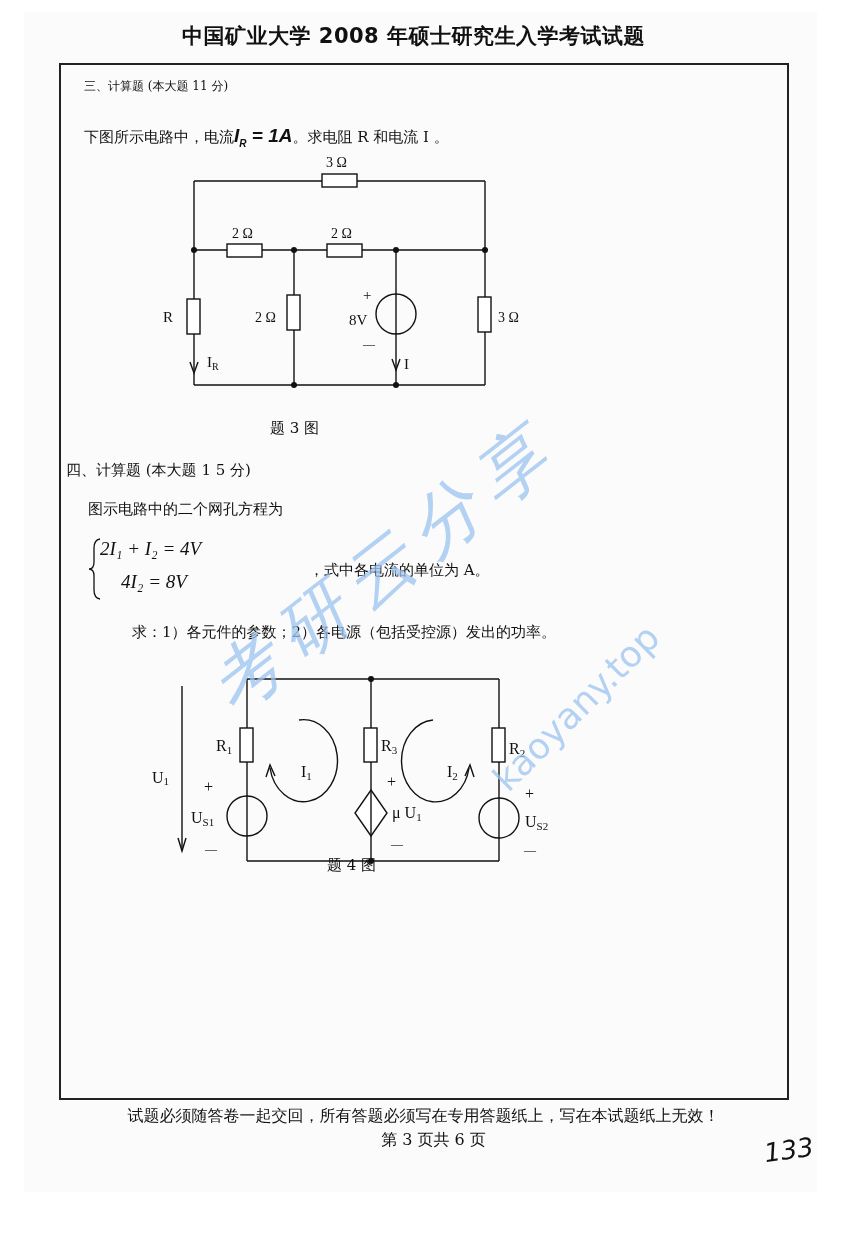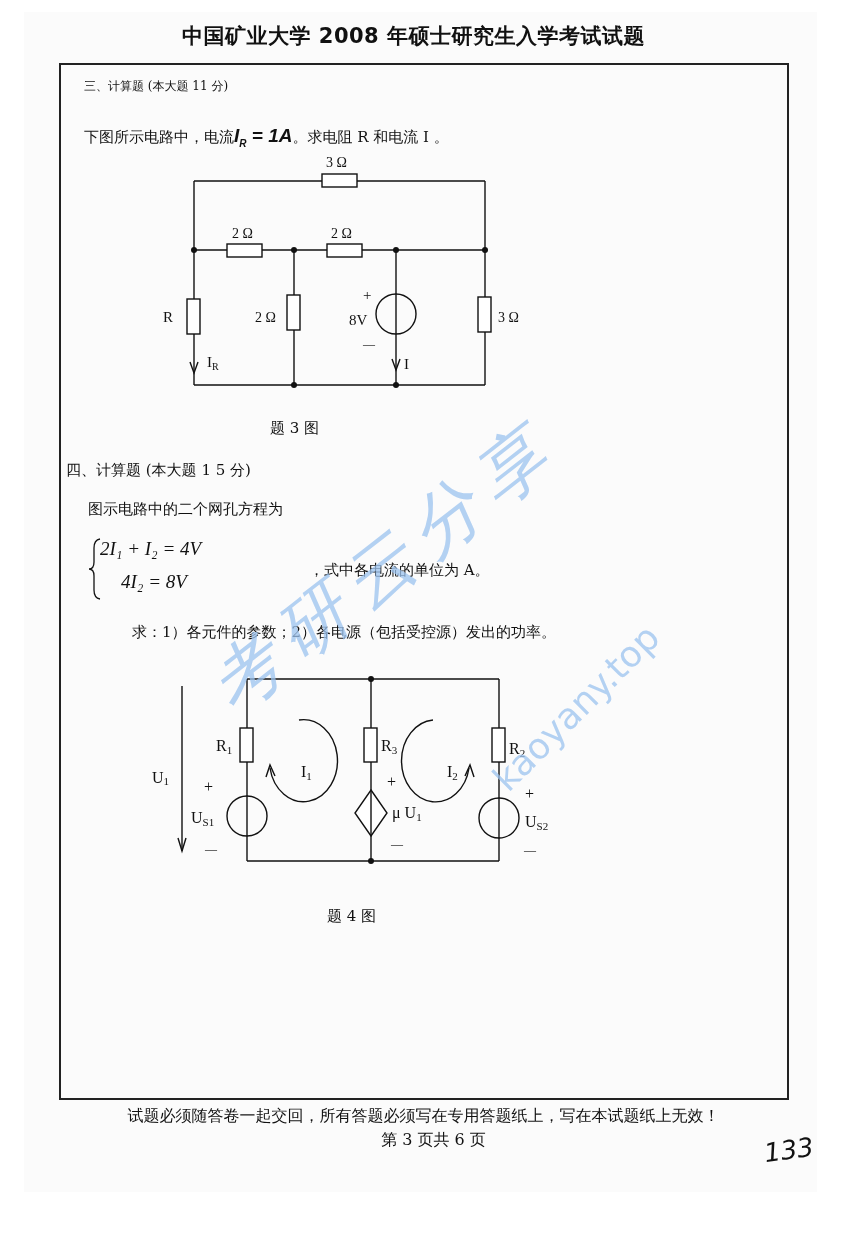--- a/index.html
+++ b/index.html
@@ -149,21 +149,21 @@
     <text x="205" y="853" font-size="12">—</text>
     <text x="387" y="787">+</text>
     <text x="392" y="818"><tspan>μ U</tspan><tspan font-size="11" dy="3">1</tspan></text>
     <text x="391" y="848" font-size="12">—</text>
     <text x="525" y="799">+</text>
     <text x="525" y="827"><tspan>U</tspan><tspan font-size="11" dy="3">S2</tspan></text>
     <text x="524" y="854" font-size="12">—</text>
   </g>
 </svg>
 
-<div class="t" style="left:327px;top:907px;">题 4 图</div>
+<div class="t" style="left:327px;top:856px;">题 4 图</div>
 
 <div class="wm" style="left:190px;top:440px;width:520px;height:380px;">
   <div style="position:absolute;left:0;top:220px;font-size:70px;transform:rotate(-38deg);transform-origin:left top;letter-spacing:14px;font-style:italic;">考研云分享</div>
   <div style="position:absolute;left:295px;top:330px;font-size:36px;transform:rotate(-45deg);transform-origin:left top;">kaoyany.top</div>
 </div>
 
 <div class="foot" style="top:1106px;left:-10px;">试题必须随答卷一起交回，所有答题必须写在专用答题纸上，写在本试题纸上无效！</div>
 <div class="foot" style="top:1130px;left:0;">第 3 页共 6 页</div>
 <div style="position:absolute;left:764px;top:1135px;font-family:'DejaVu Sans',sans-serif;font-style:italic;font-size:26px;transform:rotate(-8deg);">133</div>
 

